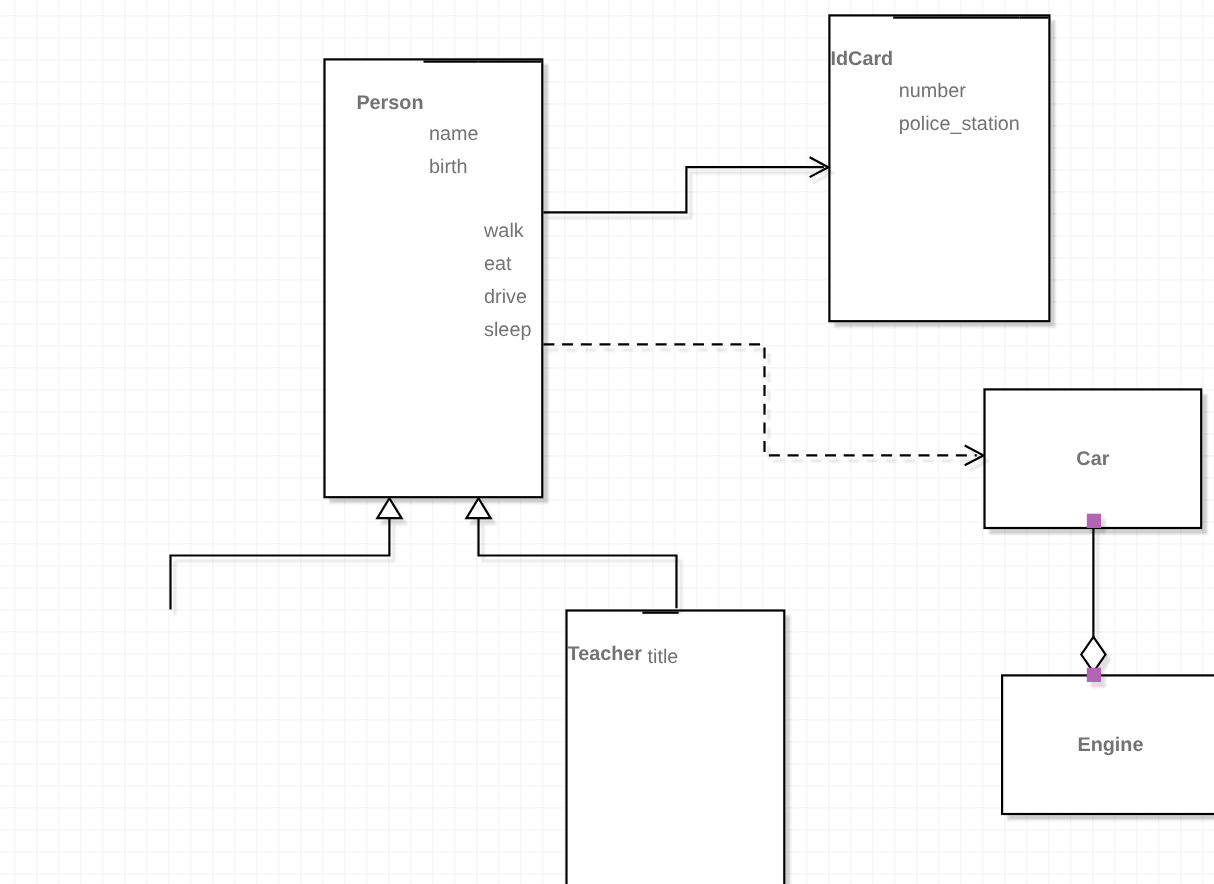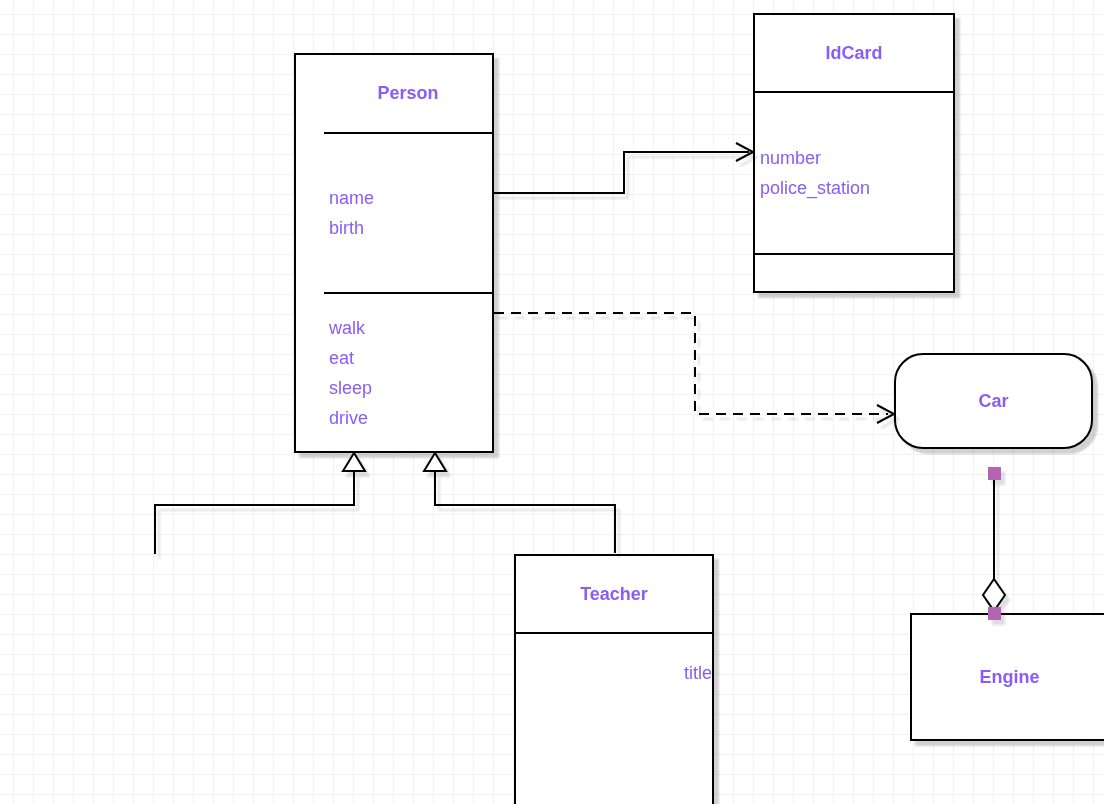--- a/index.html
+++ b/index.html
@@ -20,22 +20,21 @@
     background-size: 20px 20px;
     background-position: 13px 14px;
   }
   .uml-class {
     position: absolute;
     box-sizing: border-box;
     background: #ffffff;
     border: 2px solid #000000;
     box-shadow: 5px 5px 2px rgba(0,0,0,0.18);
     display: flex;
-    flex-direction: column;
-    color: #8b5cf6;
+    color: #737373;
   }
   .uml-title {
     display: flex;
     align-items: center;
     justify-content: center;
     font-weight: bold;
     font-size: 18px;
     flex: 0 0 auto;
   }
   .compartment {
@@ -89,35 +88,35 @@
 
   <div class="uml-class" style="left:294px; top:53px; width:200px; height:400px;padding-left:28px;">
     <div class="uml-title" style="height:77px;">Person</div>
     <div class="compartment" style="height:160px;">
       <div class="row">name</div>
       <div class="row">birth</div>
     </div>
     <div class="compartment" style="flex:1 1 auto;">
       <div class="row">walk</div>
       <div class="row">eat</div>
+      <div class="row">drive</div>
       <div class="row">sleep</div>
-      <div class="row">drive</div>
     </div>
   </div>
 
   <div class="uml-class" style="left:753px; top:13px; width:202px; height:280px;">
     <div class="uml-title" style="height:76px;">IdCard</div>
     <div class="compartment" style="height:162px;">
       <div class="row">number</div>
       <div class="row">police_station</div>
     </div>
     <div class="compartment" style="flex:1 1 auto;"></div>
   </div>
 
-  <div class="uml-class" style="left:894px; top:353px; width:199px; height:96px;border-radius:29px;">
+  <div class="uml-class" style="left:894px; top:353px; width:199px; height:128px;">
     <div class="uml-title simple-title">Car</div>
   </div>
 
   <div class="uml-class" style="left:910px; top:613px; width:199px; height:128px;">
     <div class="uml-title simple-title">Engine</div>
   </div>
 
 
   <div class="uml-class" style="left:514px; top:554px; width:200px; height:308px;">
     <div class="uml-title" style="height:76px;">Teacher</div>

